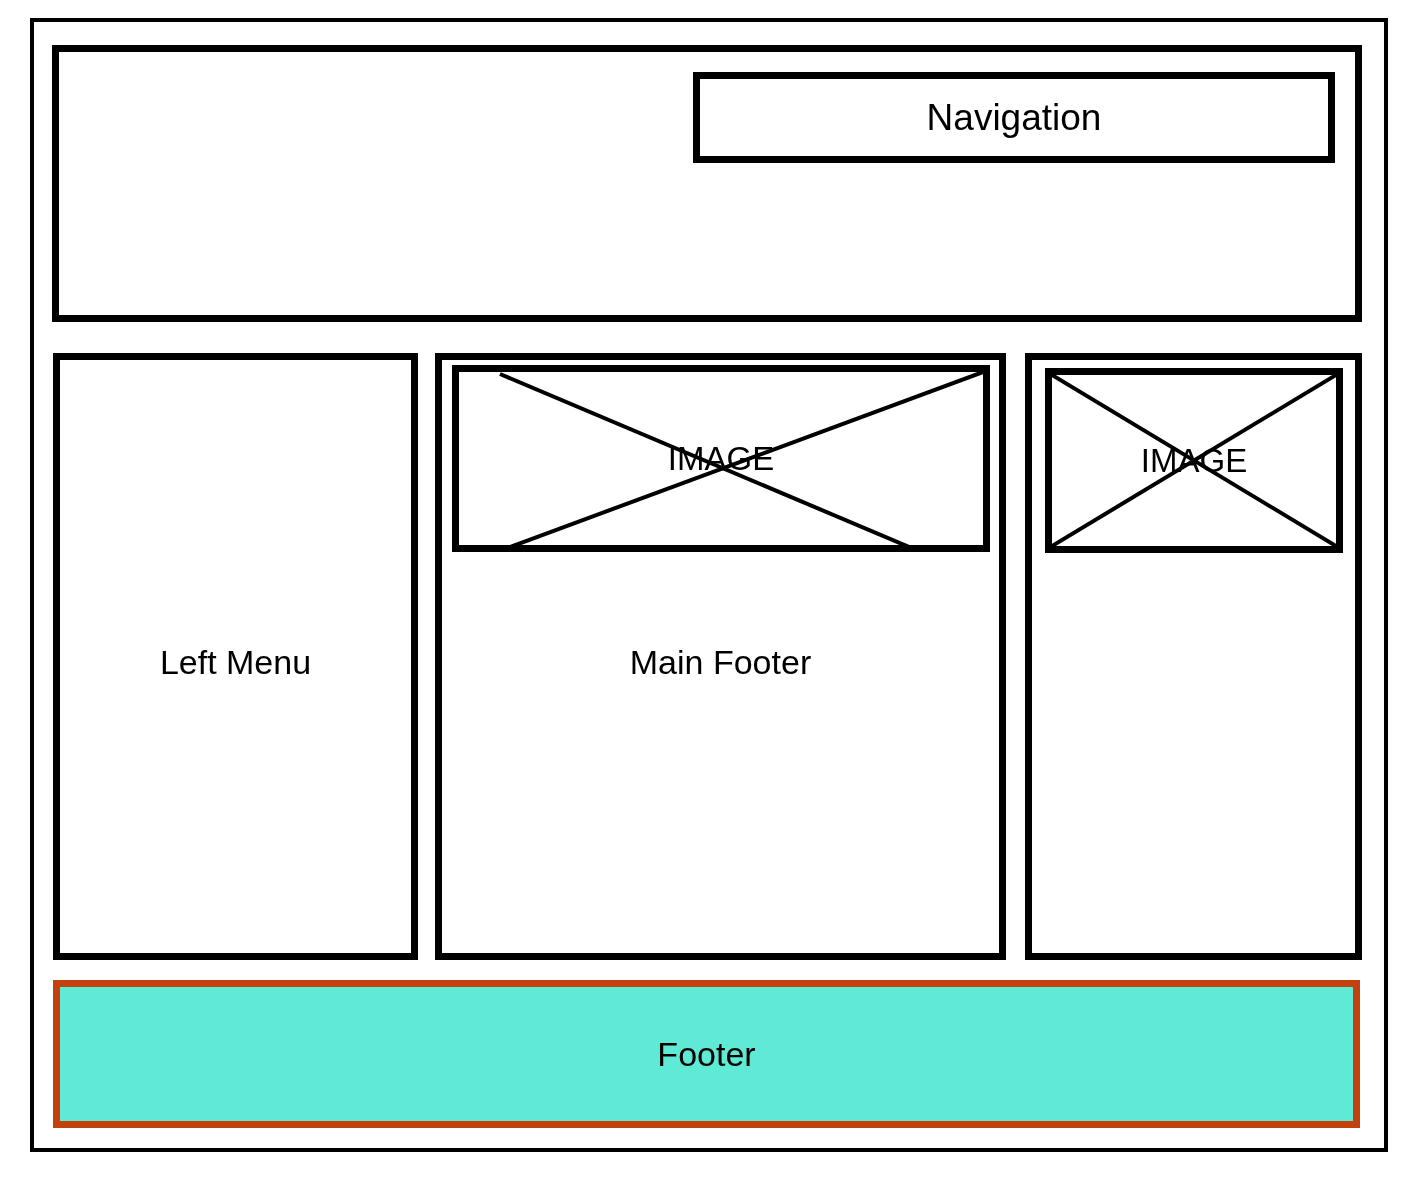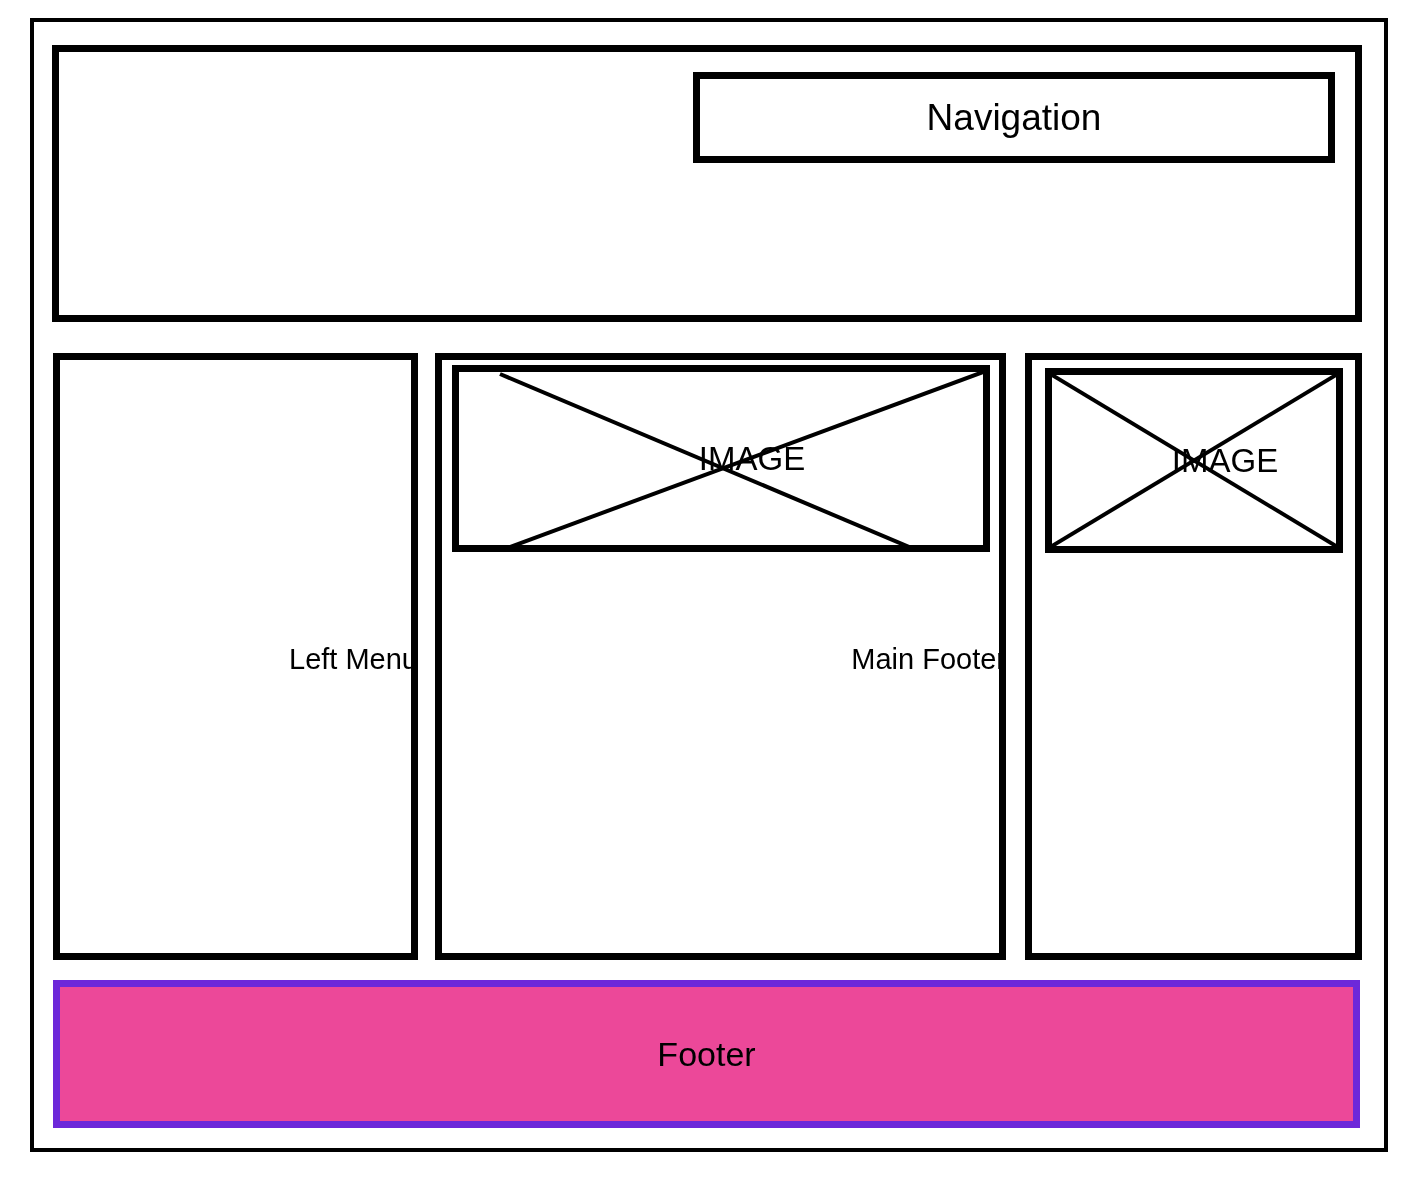--- a/index.html
+++ b/index.html
@@ -82,61 +82,60 @@
     height: 100%;
     display: block;
   }
 
   
   .footer-panel {
     left: 53px;
     top: 980px;
     width: 1307px;
     height: 148px;
-    border: 7px solid #6d28d9;
-    background: #ec4899;
+    border: 7px solid #c2410c;
+    background: #5eead4;
     display: flex;
     align-items: center;
     justify-content: center;
   }
 
   
   .label {
     font-family: "Liberation Sans", sans-serif;
     color: #000000;
     white-space: nowrap;
     line-height: 1;
   }
   .label-nav     { font-size: 37px; }
   .label-footer  { font-size: 34px; }
   .label-image   { font-size: 33px; }
 
   
   .col-label {
     position: absolute;
     top: 645px;
-    text-align: right;
-    font-size: 29px;
+    text-align: center;
+    font-size: 34px;
   }
   .col-label-left  { left: 53px;   width: 365px; }
   .col-label-main  { left: 435px;  width: 571px; }
   .col-label-right { left: 1025px; width: 337px; }
 
   
   .img-caption {
     position: absolute;
     left: 0;
     top: 0;
     width: 100%;
     height: 100%;
     display: flex;
     align-items: center;
     justify-content: center;
     pointer-events: none;
-    padding-left: 31px;
   }
 </style>
 </head>
 <body>
 
 <div id="wireframe">
 
   <div class="abs outer-frame"></div>
 
   <div class="abs header-panel"></div>

